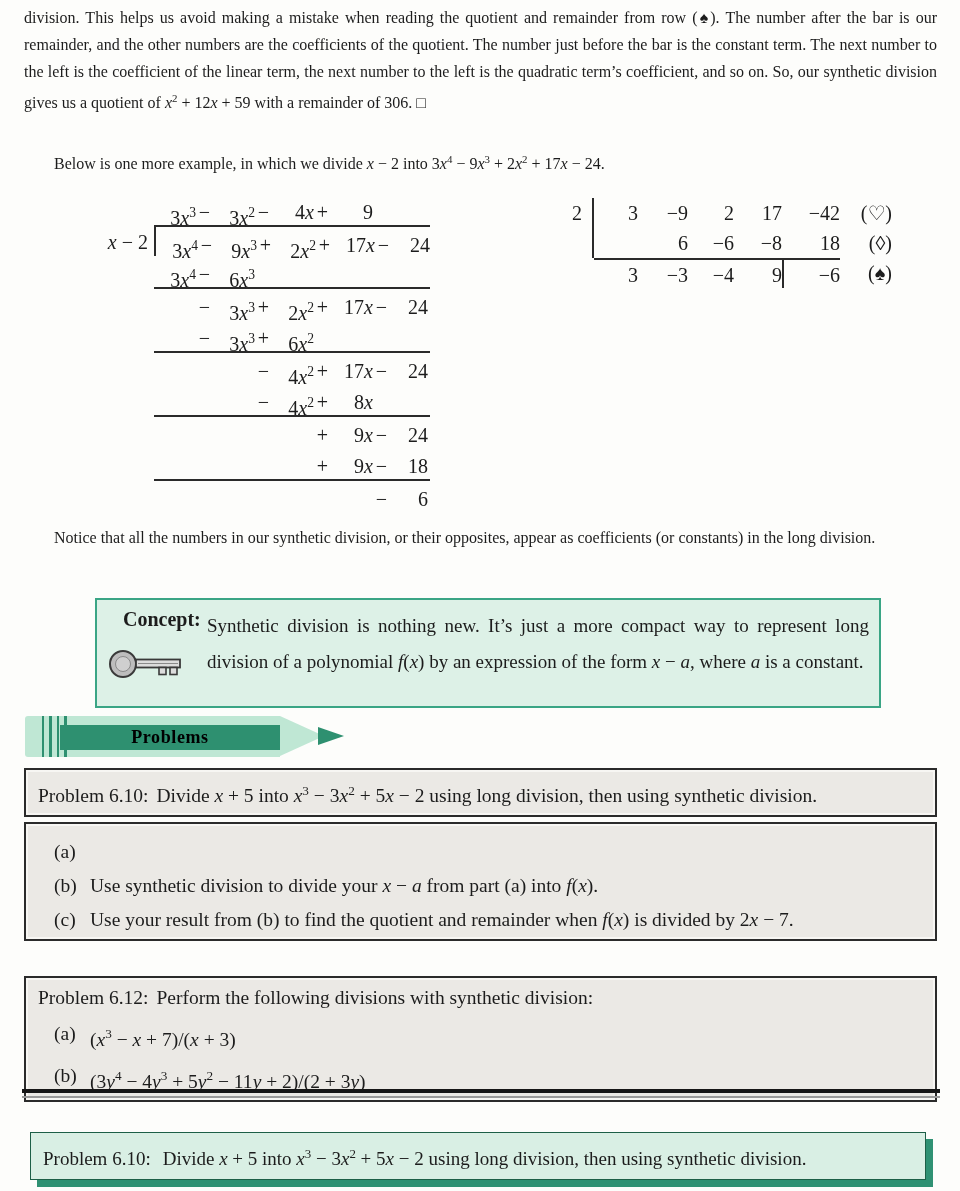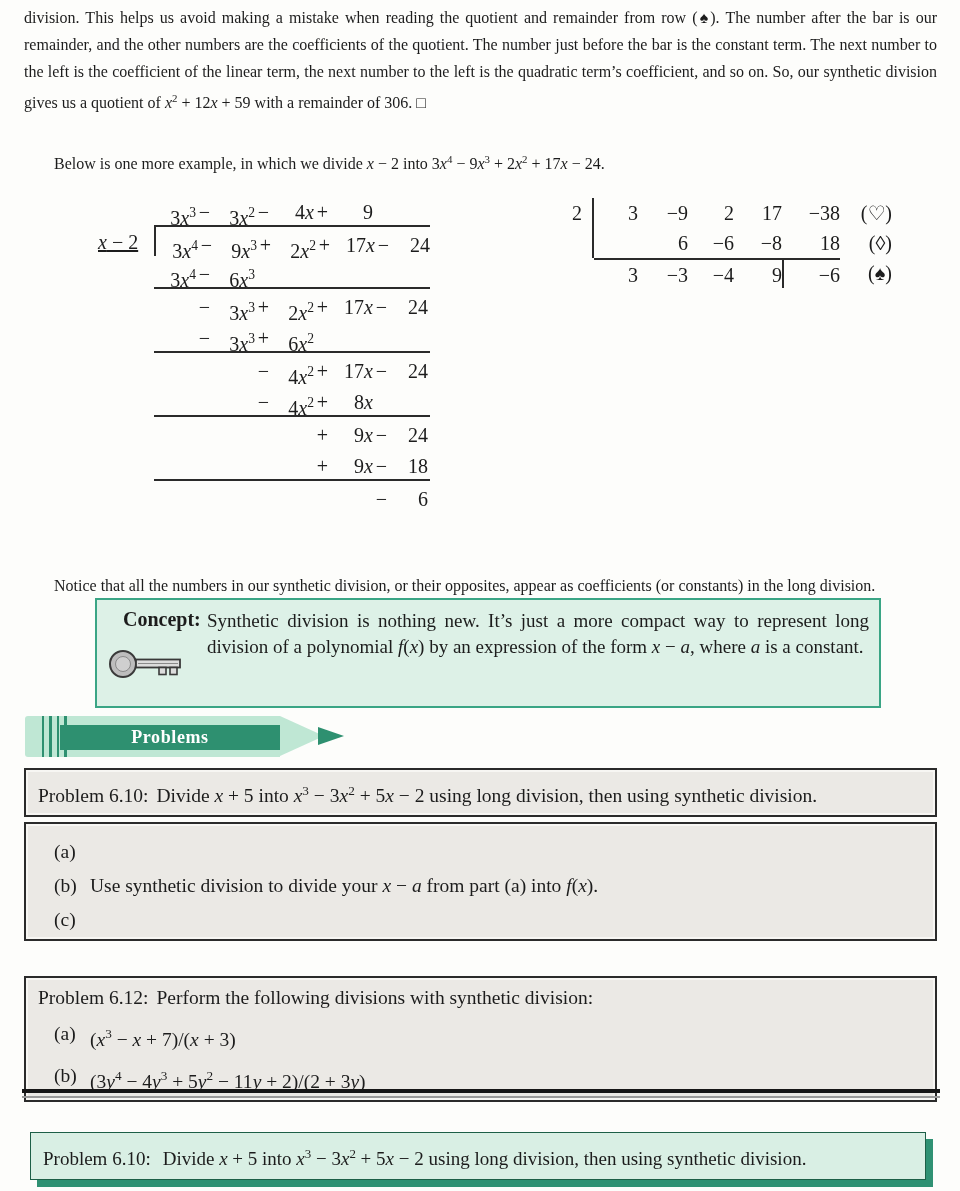--- a/index.html
+++ b/index.html
@@ -6,21 +6,21 @@
   html,body{background:#e9e9e9;}
   .page{position:relative;width:960px;height:1191px;margin:0 auto;background:#fdfdfb;
         font-family:"Liberation Serif","DejaVu Serif",serif;color:#1c1c1c;overflow:hidden;}
   i{font-style:italic;}
   sup{font-size:0.68em;}
   .para{position:absolute;font-size:16px;line-height:27px;text-align:justify;}
   .indent{text-indent:30px;}
 
   
   .longdiv{position:absolute;left:98px;top:194px;font-size:20px;}
-  .ld-divisor{position:absolute;left:0;top:33px;width:50px;height:31px;line-height:31px;text-decoration:underline;}
+  .ld-divisor{position:absolute;left:0;top:33px;width:50px;height:31px;line-height:31px;text-align:right;}
   .ld-grid{margin-left:56px;width:276px;}
   .ld-row{display:flex;height:31px;line-height:37px;}
   .ld-row .cell:nth-child(odd){width:42px;text-align:right;}
   .ld-row .cell:nth-child(even){width:17px;text-align:center;}
   .ld-row .cell:nth-child(9){width:38px;}
   .ld-row.dividend{border-top:2px solid #2a2a2a;border-left:2px solid #2a2a2a;}
   .ld-hline{border-top:2px solid #2a2a2a;}
 
   
   .syndiv{position:absolute;left:562px;top:198px;font-size:20px;}
@@ -37,29 +37,29 @@
   .syn-cells .cell:nth-child(5){width:58px;}
   .syn-row.bottom .syn-cells .cell:nth-child(5){border-left:2px solid #2a2a2a;}
   .syn-suit{width:52px;text-align:right;}
 
   
   .concept{position:absolute;left:95px;top:598px;width:786px;height:110px;
            background:#ddf1e7;border:2px solid #3aa585;}
   .concept-label{position:absolute;left:26px;top:8px;font-size:20px;font-weight:bold;}
   .concept-key{position:absolute;left:10px;top:44px;}
   .concept-text{position:absolute;left:110px;top:8px;width:662px;font-size:19px;
-                line-height:26px;text-align:justify;}
+                line-height:36px;text-align:justify;}
 
   
   .pencil{position:absolute;left:25px;top:714px;width:330px;height:46px;}
   .pencil-body{position:absolute;left:0;top:2px;width:255px;height:41px;background:#bfe7d4;border-radius:3px 0 0 3px;}
   .pencil-stripes{position:absolute;left:12px;top:0;width:30px;height:41px;
       background:repeating-linear-gradient(90deg,transparent 0 5px,#2e9070 5px 7.5px);}
   .pencil-band{position:absolute;left:35px;top:9px;width:220px;height:25px;background:#2e9070;
-      color:#ffffff;font-weight:bold;font-size:18px;line-height:25px;text-align:center;letter-spacing:0.6px;}
+      color:#000000;font-weight:bold;font-size:18px;line-height:25px;text-align:center;letter-spacing:0.6px;}
   .pencil-tip-light{position:absolute;left:255px;top:2px;width:0;height:0;
       border-left:44px solid #bfe7d4;border-top:20.5px solid transparent;border-bottom:20.5px solid transparent;}
   .pencil-tip-dark{position:absolute;left:293px;top:13px;width:0;height:0;
       border-left:26px solid #2e9070;border-top:9.5px solid transparent;border-bottom:9.5px solid transparent;}
 
   
   .pbox{position:absolute;left:24px;width:913px;background:#ebe9e5;border:2.5px solid #2b2b2b;
         box-shadow:inset 0 0 0 2px #f7f6f3;padding:7px 12px 6px 12px;font-size:19.5px;line-height:26px;}
   .pbox .intro{white-space:nowrap;}
   .plabel{font-weight:normal;margin-right:8px;}
@@ -204,21 +204,21 @@
   </div>
 
   <div class="syndiv">
     <div class="syn-row top">
       <span class="syn-divisor">2</span>
       <span class="syn-cells">
           <span class="cell">3</span>
           <span class="cell">−9</span>
           <span class="cell">2</span>
           <span class="cell">17</span>
-          <span class="cell">−38</span>
+          <span class="cell">−42</span>
         </span>
       <span class="syn-suit">(♡)</span>
     </div>
     <div class="syn-row mid">
       <span class="syn-divisor"></span>
       <span class="syn-cells">
           <span class="cell"></span>
           <span class="cell">6</span>
           <span class="cell">−6</span>
           <span class="cell">−8</span>
@@ -232,21 +232,21 @@
           <span class="cell">3</span>
           <span class="cell">−3</span>
           <span class="cell">−4</span>
           <span class="cell">9</span>
           <span class="cell">−6</span>
         </span>
       <span class="syn-suit">(♠)</span>
     </div>
   </div>
 
-  <div class="para indent" style="left:24px;top:524px;width:913px;margin-top:48px;">Notice that all the numbers in our synthetic division, or their opposites, appear as coefficients (or constants) in the long division.</div>
+  <div class="para indent" style="left:24px;top:524px;width:913px;">Notice that all the numbers in our synthetic division, or their opposites, appear as coefficients (or constants) in the long division.</div>
 
   <div class="concept">
     <div class="concept-label">Concept:</div>
     <div class="concept-key">
       <svg width="80" height="40" viewBox="0 0 80 40">
         <circle cx="16" cy="20" r="13" fill="#bdbdbd" stroke="#3a3a3a" stroke-width="2"></circle>
         <circle cx="16" cy="20" r="7.5" fill="#cfcfcf" stroke="#8a8a8a" stroke-width="1"></circle>
         <rect x="29" y="15.5" width="44" height="8" fill="#dcdcdc" stroke="#3a3a3a" stroke-width="1.8"></rect>
         <line x1="31" y1="19.5" x2="71" y2="19.5" stroke="#8a8a8a" stroke-width="1"></line>
         <rect x="52" y="23.5" width="7" height="7" fill="#dcdcdc" stroke="#3a3a3a" stroke-width="1.6"></rect>
@@ -274,20 +274,21 @@
   <div class="pbox" style="top:822px;">
     <div class="part">
       <span class="part-label">(a)</span>
     </div>
     <div class="part">
       <span class="part-label">(b)</span>
         <span>Use synthetic division to divide your <i>x</i> − <i>a</i> from part (a) into <i>f</i>(<i>x</i>).</span>
     </div>
     <div class="part">
       <span class="part-label">(c)</span>
+        <span>Use your result from (b) to find the quotient and remainder when <i>f</i>(<i>x</i>) is divided by 2<i>x</i> − 7.</span>
     </div>
   </div>
 
   <div class="pbox p612" style="top:976px;">
     <div class="intro">
       <span class="plabel">Problem 6.12:</span><span>Perform the following divisions with synthetic division:</span>
     </div>
     <div class="part">
       <span class="part-label">(a)</span>
         <span>(<i>x</i><sup>3</sup> − <i>x</i> + 7)/(<i>x</i> + 3)</span>

